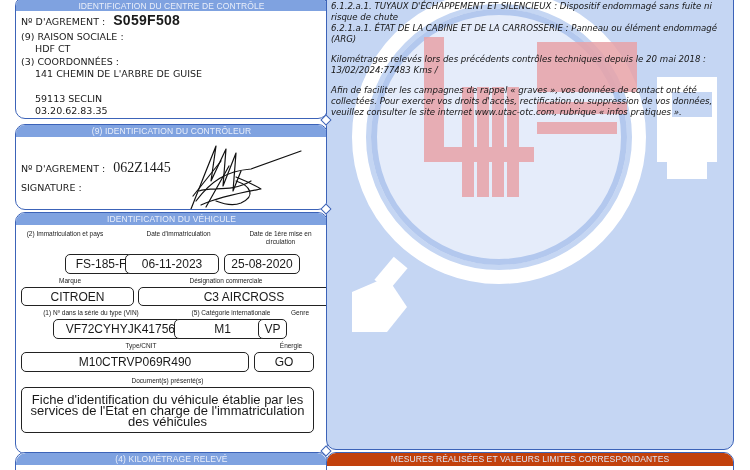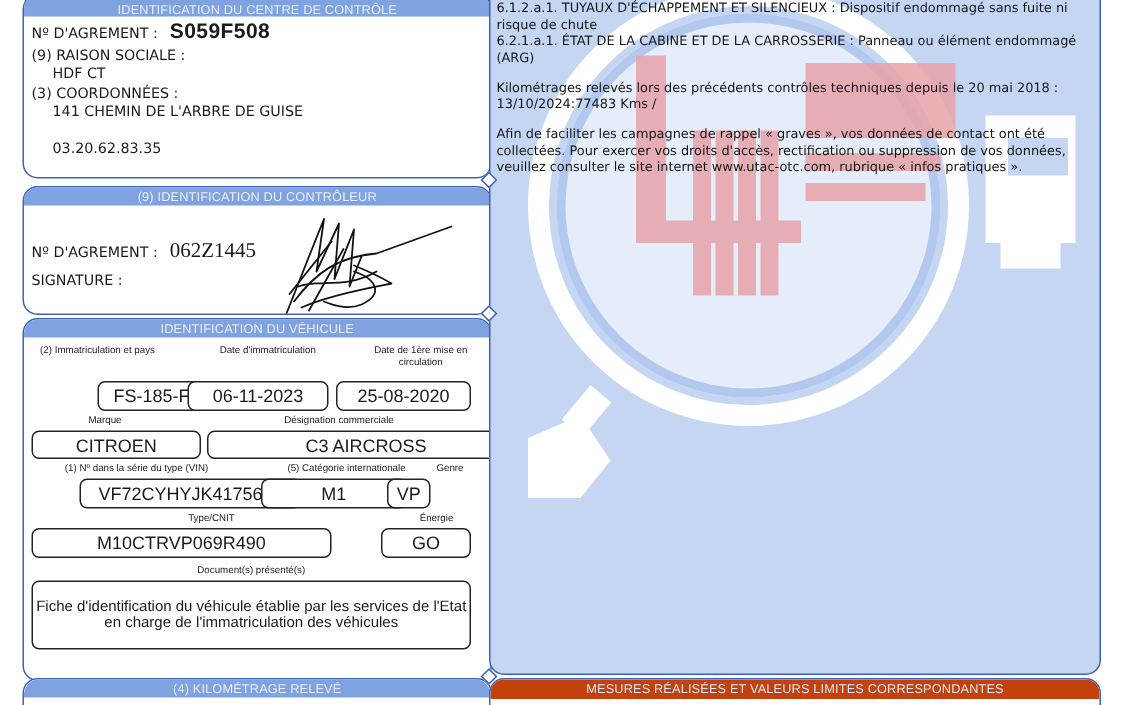--- a/index.html
+++ b/index.html
@@ -49,38 +49,38 @@
   .box {
     position: absolute;
     border: 1.3px solid #222;
     border-radius: 5px;
     background: #fff;
     font-family: "Liberation Sans", sans-serif;
     font-size: 12px;
     text-align: center;
     display: flex; align-items: center; justify-content: center;
   }
-  .doc-box { font-size: 10px; line-height: 11px; padding: 0 2px; }
+  .doc-box { font-size: 13px; line-height: 11px; padding: 0 2px; }
 
   
   #kilometrage { left: 15px; top: 452px; width: 313px; height: 30px; }
   #kilometrage .panel-header { border-radius: 10px 10px 0 0; }
 
   
   #right-panel {
     position: absolute; left: 326px; top: -4px; width: 408px; height: 454px;
     border: 1.5px solid #3c63b8; border-radius: 0 0 10px 10px;
     background: #c5d6f3; overflow: hidden;
   }
   .watermark { position: absolute; left: 0; top: 0; width: 408px; height: 454px; }
   .r-text {
     position: absolute; left: 4px; top: 0; width: 396px;
     font-family: "DejaVu Sans", sans-serif; font-size: 8.6px; line-height: 11px; color: #151515;
   }
-  .r-text p { margin: 0; }
+  .r-text p { margin: 0; font-style: italic; }
   .r-text .sp { height: 9px; }
   .clip-top { height: 4px; overflow: hidden; }
 
   #mesures { position: absolute; left: 326px; top: 452px; width: 408px; height: 30px;
     border: 1.5px solid #3c63b8; border-radius: 10px 10px 0 0; background: #fff; overflow: hidden; }
   #mesures .panel-header { background: #c2410c; color: #dfe7f8; height: 13px; line-height: 13px; }
 
   .diamond { position: absolute; width: 8px; height: 8px; background: #fff; border: 1px solid #3c63b8; transform: rotate(45deg); }
 </style>
 </head>
@@ -91,20 +91,21 @@
   <div class="c-body">
     <div class="agr-row">
       <span class="agr-label">Nº D'AGREMENT :</span>
       <span class="agr-value">S059F508</span>
     </div>
     <div>(9) RAISON SOCIALE :</div>
     <div class="indent">HDF CT</div>
     <div>(3) COORDONNÉES :</div>
     <div class="indent">141 CHEMIN DE L'ARBRE DE GUISE</div>
     <div class="gap"></div>
+    <div class="indent">59113 SECLIN</div>
     <div class="indent">03.20.62.83.35</div>
   </div>
 </div>
 
 <div id="controleur" class="panel">
   <div class="panel-header">(9) IDENTIFICATION DU CONTRÔLEUR</div>
   <div class="ctrl-body">
     <div class="ctrl-agr">
       <span>Nº D'AGREMENT :</span>
       <span class="ctrl-agr-value">062Z1445</span>
@@ -124,40 +125,40 @@
 
 <div id="vehicule" class="panel">
   <div class="panel-header">IDENTIFICATION DU VÉHICULE</div>
   <div class="v-body">
     <div class="lbl" style="left:4px;top:5px;width:90px;">(2) Immatriculation et pays</div>
     <div class="lbl" style="left:115px;top:5px;width:95px;">Date d'immatriculation</div>
     <div class="lbl" style="left:222px;top:5px;width:85px;">Date de 1ère mise en circulation</div>
 
     <div class="box" style="left:5px;top:29px;width:98px;height:20px;margin-left:44px;">FS-185-FF (F)</div>
     <div class="box" style="left:109px;top:29px;width:94px;height:20px;">06-11-2023</div>
-    <div class="box" style="left:208px;top:29px;width:90px;height:20px;">25-08-2020</div>
+    <div class="box" style="left:208px;top:29px;width:76px;height:20px;">25-08-2020</div>
 
     <div class="lbl" style="left:5px;top:52px;width:98px;">Marque</div>
     <div class="lbl" style="left:120px;top:52px;width:180px;">Désignation commerciale</div>
 
     <div class="box" style="left:5px;top:62px;width:113px;height:19px;">CITROEN</div>
     <div class="box" style="left:122px;top:62px;width:212px;height:19px;">C3 AIRCROSS</div>
 
     <div class="lbl" style="left:5px;top:84px;width:140px;">(1) Nº dans la série du type (VIN)</div>
     <div class="lbl" style="left:160px;top:84px;width:110px;">(5) Catégorie internationale</div>
     <div class="lbl" style="left:264px;top:84px;width:40px;">Genre</div>
 
     <div class="box" style="left:5px;top:94px;width:148px;height:20px;margin-left:32px;">VF72CYHYJK4175673</div>
     <div class="box" style="left:158px;top:94px;width:97px;height:20px;">M1</div>
     <div class="box" style="left:242px;top:94px;width:29px;height:20px;">VP</div>
 
     <div class="lbl" style="left:5px;top:117px;width:240px;">Type/CNIT</div>
     <div class="lbl" style="left:250px;top:117px;width:50px;">Énergie</div>
 
-    <div class="box" style="left:5px;top:127px;width:200px;height:20px;">M10CTRVP069R490</div>
+    <div class="box" style="left:5px;top:127px;width:228px;height:20px;">M10CTRVP069R490</div>
     <div class="box" style="left:238px;top:127px;width:60px;height:20px;text-align:right;">GO</div>
 
     <div class="lbl" style="left:5px;top:152px;width:293px;">Document(s) présenté(s)</div>
     <div class="box doc-box" style="left:5px;top:162px;width:293px;height:46px;">Fiche d'identification du véhicule établie par les services de l'Etat en charge de l'immatriculation des véhicules</div>
   </div>
 </div>
 
 <div id="kilometrage" class="panel">
   <div class="panel-header">(4) KILOMÉTRAGE RELEVÉ</div>
 </div>
@@ -184,21 +185,21 @@
     <rect x="345" y="95" width="40" height="25" fill="#c5d6f3"></rect>
     <rect x="340" y="160" width="40" height="22" fill="#ffffff"></rect>
   </svg>
   <div class="r-text">
     <div class="clip-top">
         <p style="margin-top:-7px;">6.1.6.a.1. CONDUITE DE CARBURANT : Corrosion de surface (ARG)</p>
       </div>
     <p>6.1.2.a.1. TUYAUX D'ÉCHAPPEMENT ET SILENCIEUX : Dispositif endommagé sans fuite ni risque de chute</p>
     <p>6.2.1.a.1. ÉTAT DE LA CABINE ET DE LA CARROSSERIE : Panneau ou élément endommagé (ARG)</p>
     <div class="sp"></div>
-    <p>Kilométrages relevés lors des précédents contrôles techniques depuis le 20 mai 2018 : 13/10/2024:77483 Kms /</p>
+    <p>Kilométrages relevés lors des précédents contrôles techniques depuis le 20 mai 2018 : 13/02/2024:77483 Kms /</p>
     <div class="sp"></div>
     <p>Afin de faciliter les campagnes de rappel « graves », vos données de contact ont été collectées. Pour exercer vos droits d'accès, rectification ou suppression de vos données, veuillez consulter le site internet www.utac-otc.com,  rubrique « infos pratiques ».</p>
   </div>
 </div>
 
 <div class="diamond" style="left:322px;top:116px;"></div>
 <div class="diamond" style="left:322px;top:205px;"></div>
 <div class="diamond" style="left:322px;top:447px;"></div>
 
 <div id="mesures">

